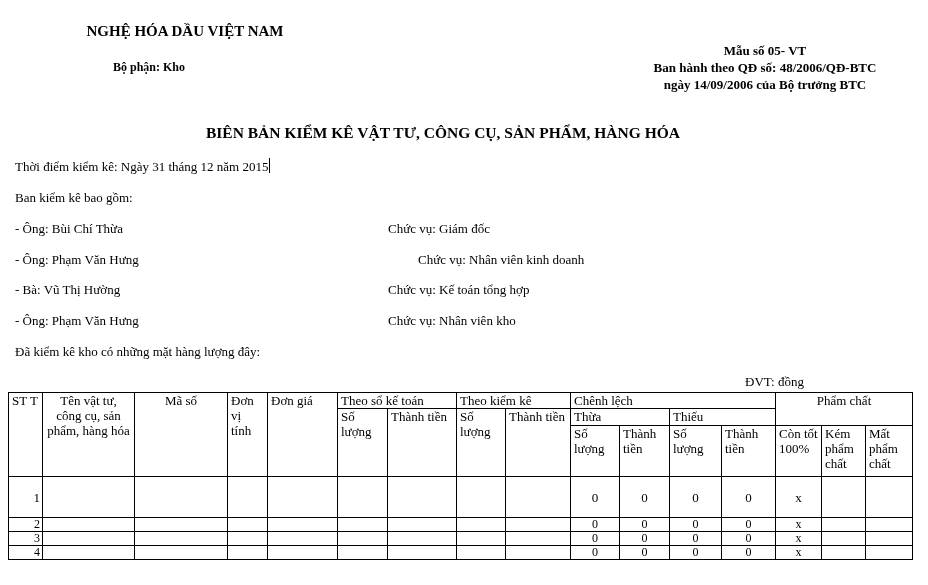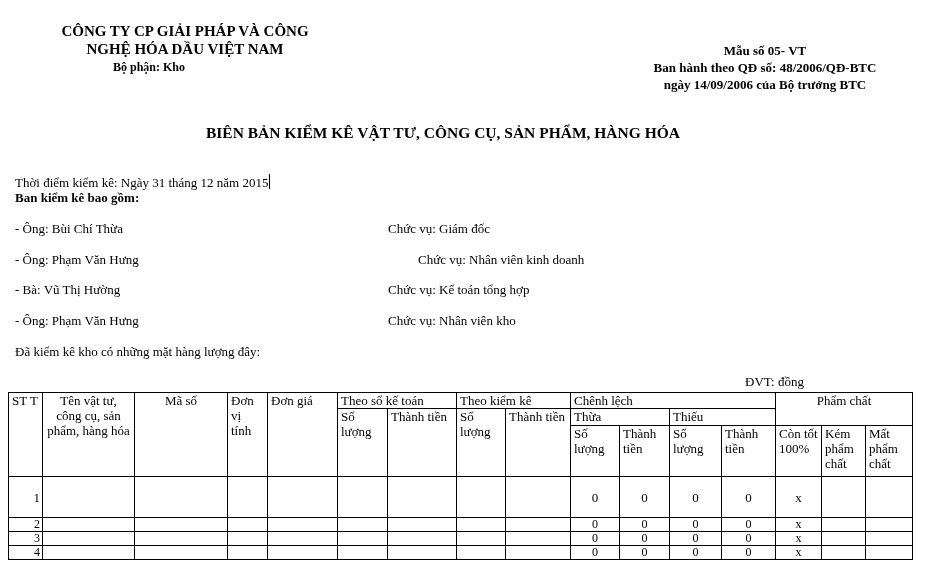--- a/index.html
+++ b/index.html
@@ -21,36 +21,35 @@
   tr.h1 td { height:15px; }
   tr.h2 td { height:16px; }
   tr.h3 td { height:50px; }
   tr.d1 td { height:40px; }
   tr.dn td { height:13px; line-height:13px; font-size:12px; }
 </style>
 </head>
 <body>
 
 <div class="abs bold co" style="left:40px; top:22px; width:290px;">
-  <div>CÔNG TY CP GIẢI PHÁP VÀ CÔNG</div>
   <div>NGHỆ HÓA DẦU VIỆT NAM</div>
 </div>
 <div class="abs bold" style="left:113px; top:60px; font-size:12px;">Bộ phận: Kho</div>
 
 <div class="abs bold form" style="left:620px; top:42px; width:290px;">
   <div>Mẫu số 05- VT</div>
   <div>Ban hành theo QĐ số: 48/2006/QĐ-BTC</div>
   <div>ngày 14/09/2006 của Bộ trưởng BTC</div>
 </div>
 
 <div class="abs bold title" style="left:206px; top:124px;text-align:right;">BIÊN BẢN KIỂM KÊ VẬT TƯ, CÔNG CỤ, SẢN PHẨM, HÀNG HÓA</div>
 
-<div class="abs p" style="left:15px; top:174px;text-align:right;"><span>Thời điểm kiểm kê: Ngày 31 tháng 12 năm 2015</span><span class="cursor"></span></div>
+<div class="abs p" style="left:15px; top:158px;text-align:right;"><span>Thời điểm kiểm kê: Ngày 31 tháng 12 năm 2015</span><span class="cursor"></span></div>
 
-<div class="abs p" style="left:15px; top:190px;font-weight:bold;">Ban kiểm kê bao gồm:</div>
+<div class="abs p" style="left:15px; top:190px;">Ban kiểm kê bao gồm:</div>
 
 <div class="abs p" style="left:15px; top:221px;">- Ông: Bùi Chí Thừa</div>
 <div class="abs p" style="left:388px; top:221px;">Chức vụ: Giám đốc</div>
 <div class="abs p" style="left:15px; top:252px;">- Ông: Phạm Văn Hưng</div>
 <div class="abs p" style="left:388px; top:252px;margin-left:30px;">Chức vụ: Nhân viên kinh doanh</div>
 <div class="abs p" style="left:15px; top:282px;">- Bà: Vũ Thị Hường</div>
 <div class="abs p" style="left:388px; top:282px;">Chức vụ: Kế toán tổng hợp</div>
 <div class="abs p" style="left:15px; top:313px;">- Ông: Phạm Văn Hưng</div>
 <div class="abs p" style="left:388px; top:313px;">Chức vụ: Nhân viên kho</div>
 

